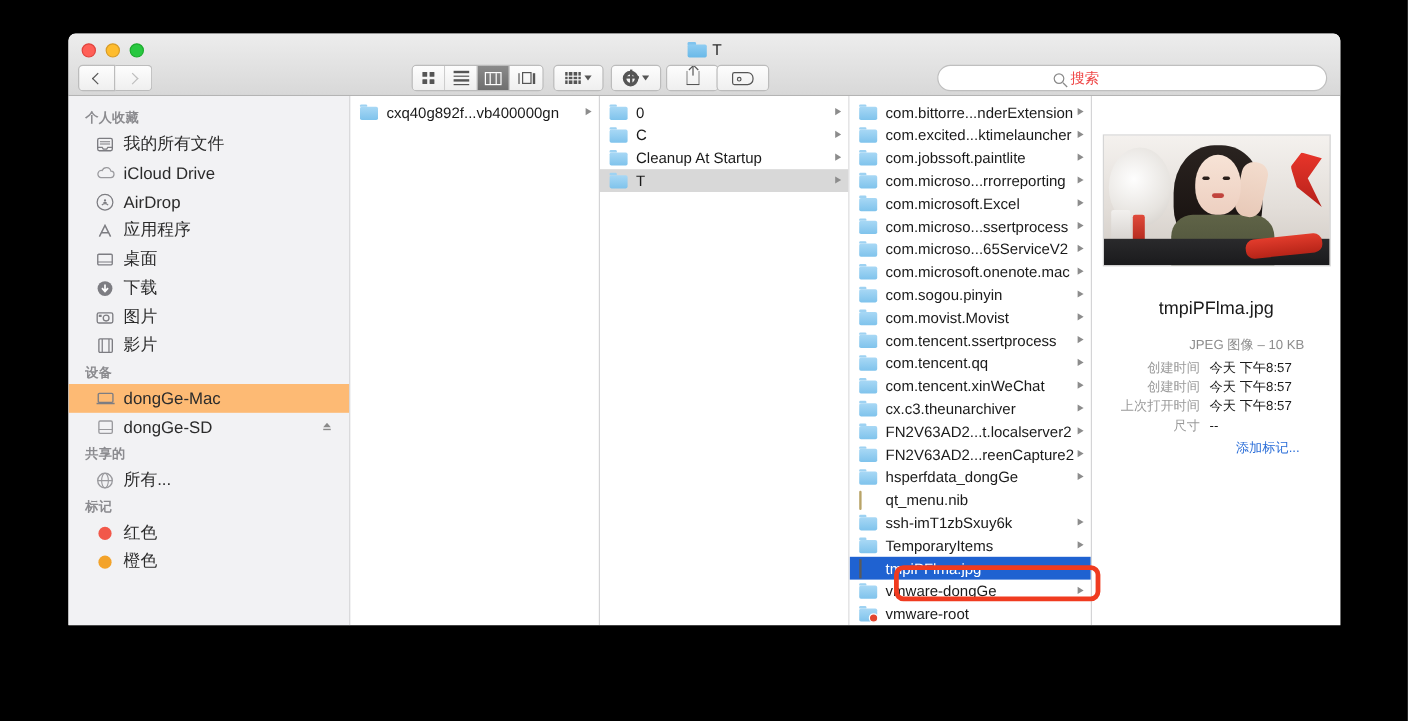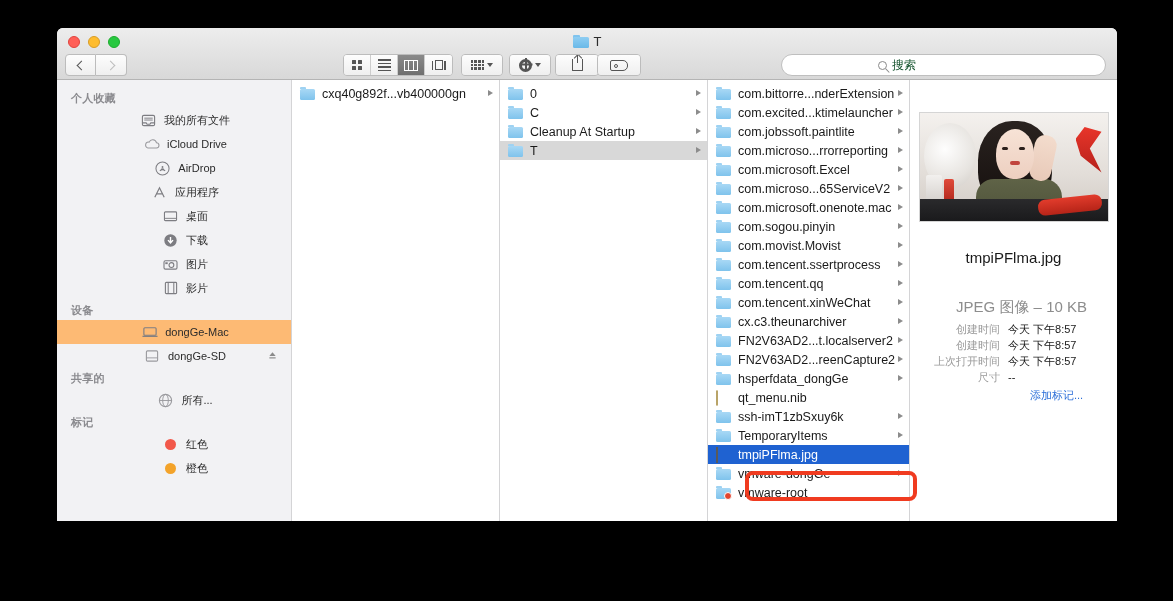--- a/index.html
+++ b/index.html
@@ -166,21 +166,21 @@
   }
   .search-ico {
     width: 9px; height: 9px; border: 1.4px solid #8a8a8a;
     border-radius: 50%; position: relative; flex: none;
   }
   .search-ico::after {
     content: ""; position: absolute; right: -3.5px; bottom: -2.5px;
     width: 4.5px; height: 1.4px; background: #8a8a8a;
     transform: rotate(45deg);
   }
-  .search-ph { font-size: 12px; color: #14532d; margin-left: 5px; }
+  .search-ph { font-size: 12px; color: #ef4444; margin-left: 5px; }
 
   
   .body {
     display: flex;
     height: 441px;
   }
 
   
   .sidebar {
     width: 235px; flex: none;
@@ -191,23 +191,22 @@
   }
   .sb-section {
     font-size: 11px; color: #8b8b8f; font-weight: 700;
     padding: 3px 0 2px 14px;
     letter-spacing: .2px;
   }
   .sb-item {
     height: 24px;
     display: flex; align-items: center;
     padding-left: 22px;
-    font-size: 11px; color: #2b2b2b;
+    font-size: 14px; color: #2b2b2b;
     position: relative;
-    justify-content: center;
   }
   .sb-item.selected { background: #fdba74; }
   .sb-ico {
     width: 17px; height: 17px; flex: none; margin-right: 7px;
     display: flex; align-items: center; justify-content: center;
     color: #7d7d82;
   }
   .sb-label { white-space: nowrap; }
   .eject {
     position: absolute; right: 14px; top: 7px;
@@ -325,22 +324,22 @@
   .pv-desk { position: absolute; left: 0; bottom: 0; width: 100%; height: 22px; background: linear-gradient(to bottom,#2a2a2c,#1a1a1c); }
   .pv-red-obj { position: absolute; right: 6px; bottom: 8px; width: 64px; height: 16px; background: linear-gradient(to bottom,#e23c2c,#b62418); border-radius: 7px; transform: rotate(-6deg); }
   .pv-small { position: absolute; left: 6px; bottom: 18px; width: 16px; height: 28px; background: linear-gradient(to bottom,#f2f0ee,#d4d0cc); border-radius: 2px; }
   .pv-small2 { position: absolute; left: 24px; bottom: 20px; width: 10px; height: 22px; background: linear-gradient(to bottom,#e04a3a,#b32a1e); border-radius: 2px; }
 
   .pv-name {
     margin-top: 27px;
     font-size: 15px; color: #1a1a1a;
   }
   .pv-kind {
-    margin-top: 32px;
-    font-size: 15px; color: #8d8d8d;
+    margin-top: 14px;
+    font-size: 11px; color: #8d8d8d;
     align-self: flex-end; margin-right: 30px;
   }
   .pv-meta {
     margin-top: 5px;
     width: 100%; padding: 0 30px 0 12px;
     display: flex; flex-direction: column; gap: 1px;
   }
   .pv-row { display: flex; font-size: 11px; line-height: 15px; }
   .pv-k { width: 78px; text-align: right; color: #9a9a9a; flex: none; }
   .pv-v { margin-left: 8px; color: #1a1a1a; }
@@ -693,20 +692,28 @@
             </span>
             <span>com.microso...rrorreporting</span>
             <span class="arrow"></span>
           </div>
           <div class="colrow">
             <span class="rowico folder-ico">
               <span class="tab"></span>
               <span class="body2"></span>
             </span>
             <span>com.microsoft.Excel</span>
+            <span class="arrow"></span>
+          </div>
+          <div class="colrow">
+            <span class="rowico folder-ico">
+              <span class="tab"></span>
+              <span class="body2"></span>
+            </span>
+            <span>com.microso...ssertprocess</span>
             <span class="arrow"></span>
           </div>
           <div class="colrow">
             <span class="rowico folder-ico">
               <span class="tab"></span>
               <span class="body2"></span>
             </span>
             <span>com.microso...65ServiceV2</span>
             <span class="arrow"></span>
           </div>

